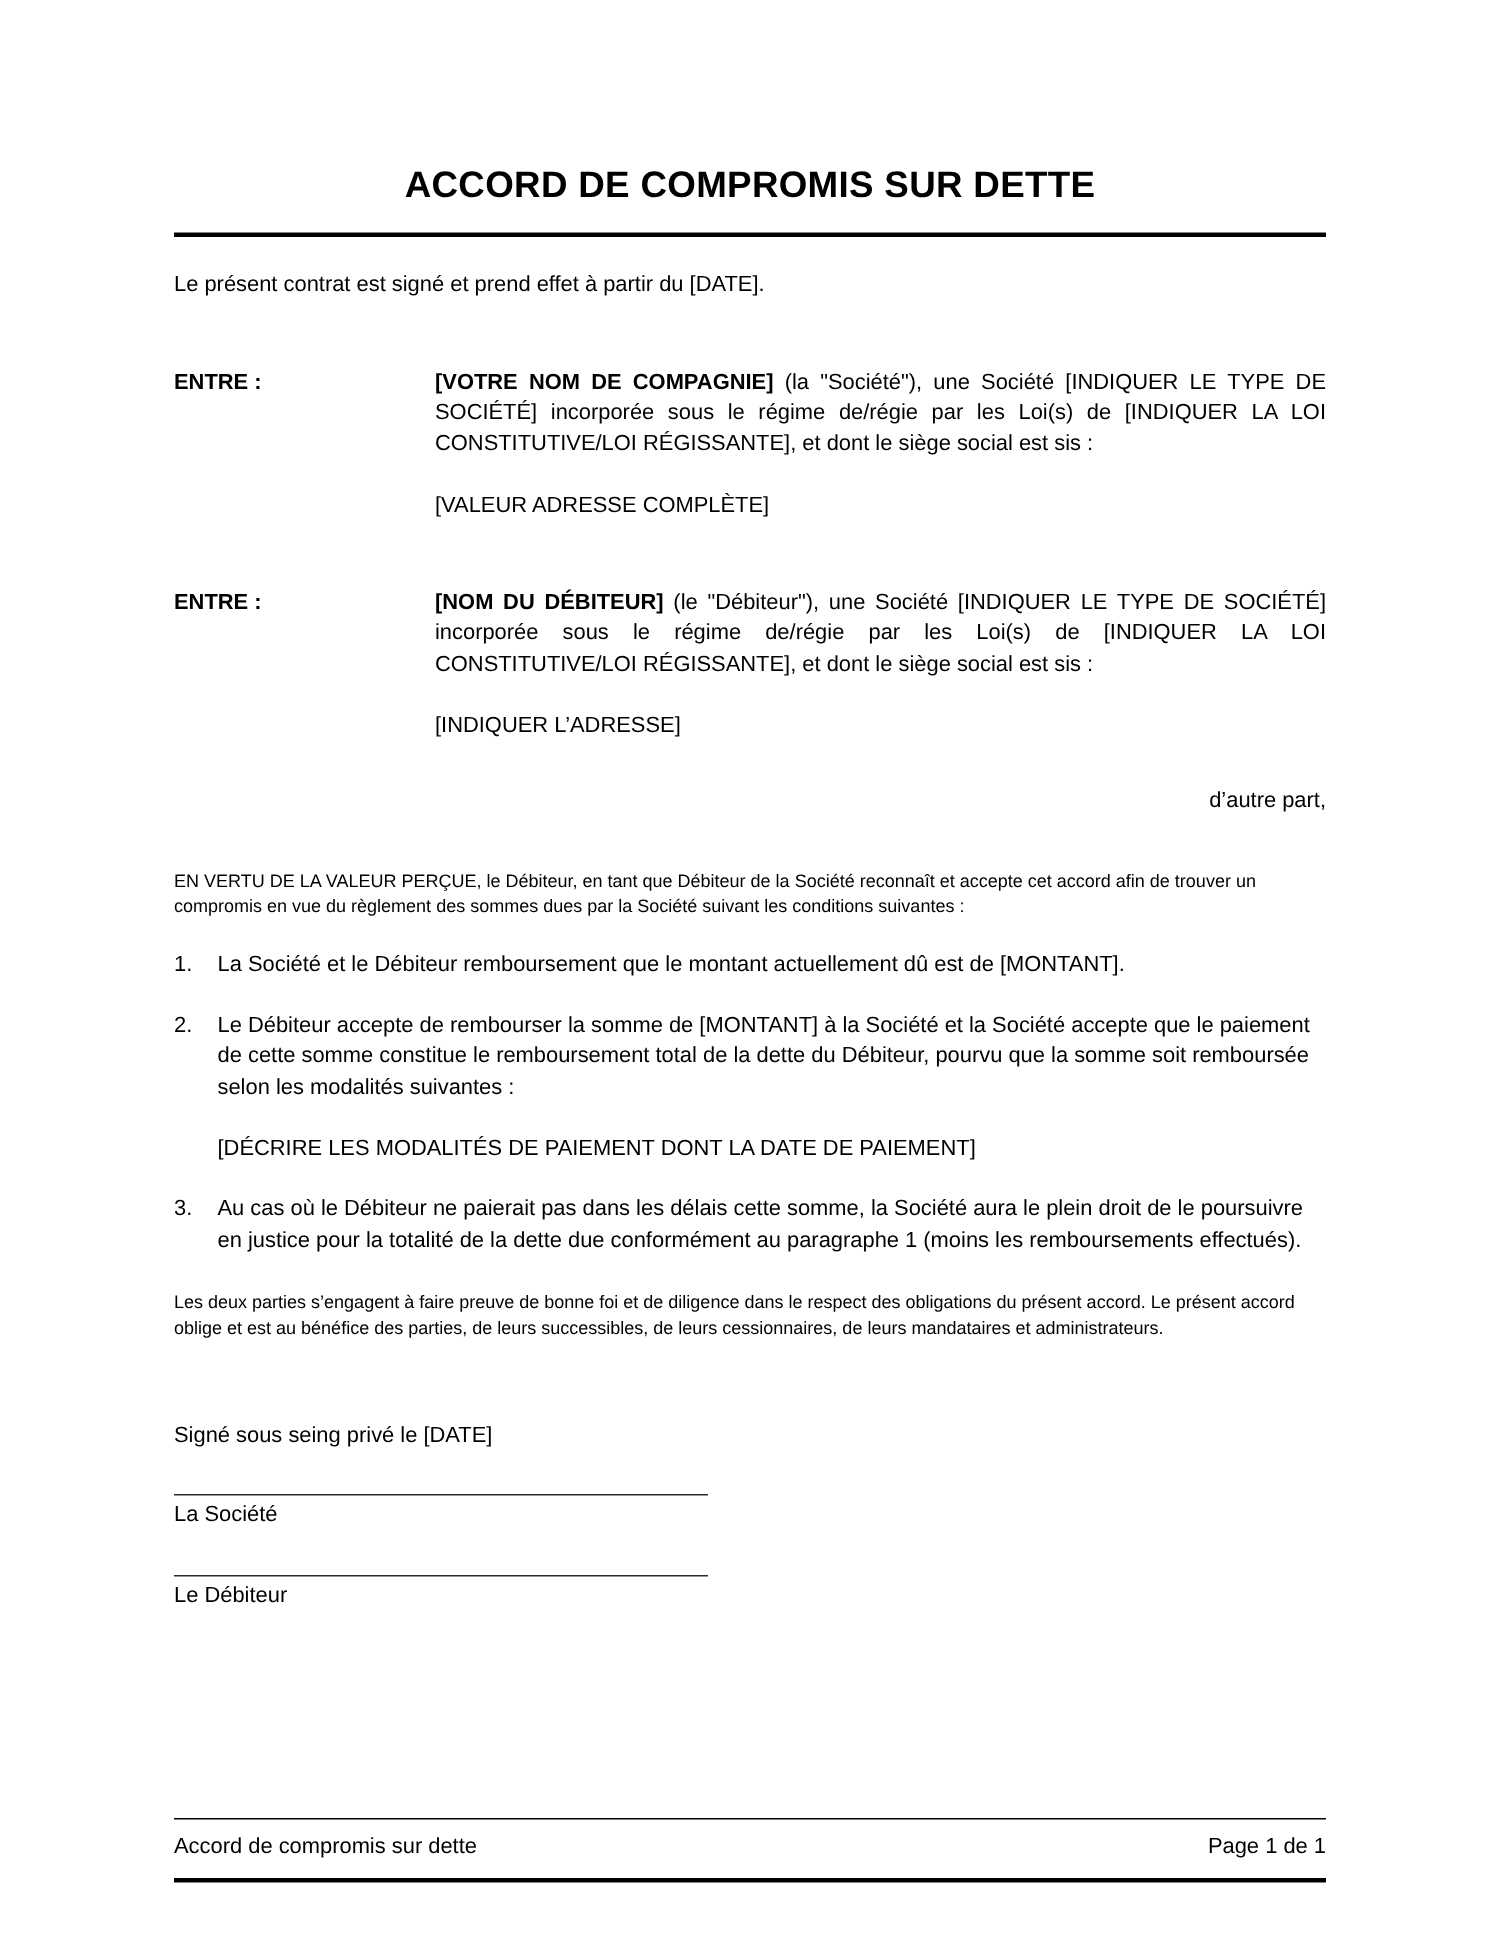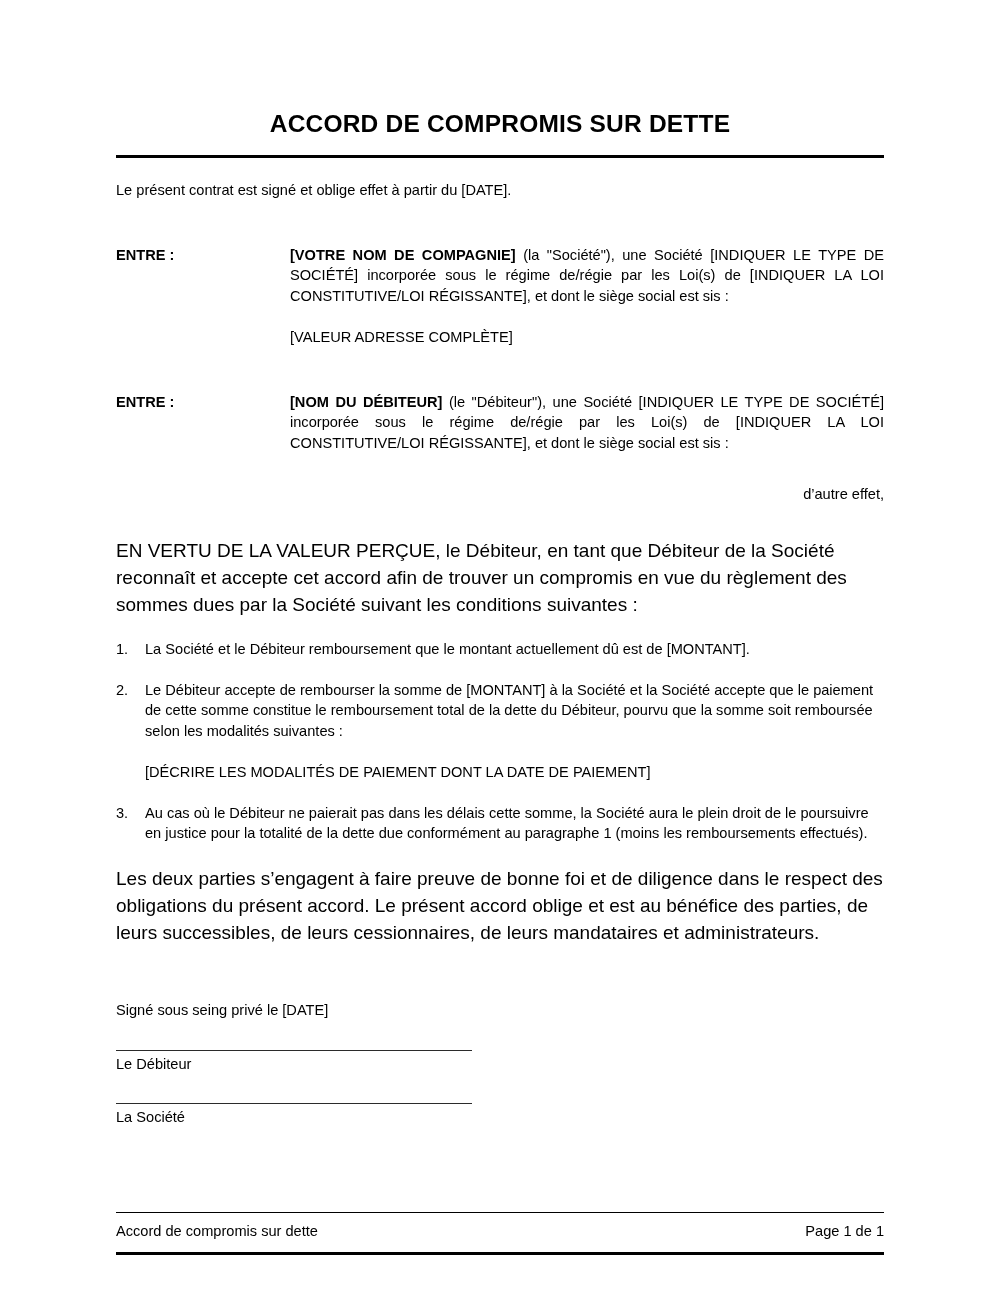--- a/index.html
+++ b/index.html
@@ -83,21 +83,21 @@
     font-size: 14.6px;
     line-height: 1.4;
     margin-top: 32px;
   }
   .part-closing.second {
     margin-top: 30px;
   }
 
   
   .body-para {
-    font-size: 19px;
+    font-size: 12px;
     line-height: 1.42;
     margin-top: 34px;
     text-align: left;
   }
   .body-para.tight {
     margin-top: 22px;
   }
 
   
   .num-item {
@@ -174,39 +174,40 @@
 <body>
 
 <div class="page">
 
   <div class="content">
 
     <h1 class="doc-title">ACCORD DE COMPROMIS SUR DETTE</h1>
 
     <div class="title-rule"></div>
 
-    <p class="intro-line">Le présent contrat est signé et oblige effet à partir du [DATE].</p>
+    <p class="intro-line">Le présent contrat est signé et prend effet à partir du [DATE].</p>
 
     <div class="party-block">
       <div class="party-label">ENTRE :</div>
       <div class="party-body">
         <span class="strong">[VOTRE NOM DE COMPAGNIE]</span><span> (la "Société"), une Société [INDIQUER LE TYPE DE SOCIÉTÉ] incorporée sous le régime de/régie par les Loi(s) de [INDIQUER LA LOI CONSTITUTIVE/LOI RÉGISSANTE], et dont le siège social est sis :</span>
         <div class="party-address">[VALEUR ADRESSE COMPLÈTE]</div>
       </div>
     </div>
 
 
     <div class="party-block">
       <div class="party-label">ENTRE :</div>
       <div class="party-body">
         <span class="strong">[NOM DU DÉBITEUR]</span><span> (le "Débiteur"), une Société [INDIQUER LE TYPE DE SOCIÉTÉ] incorporée sous le régime de/régie par les Loi(s) de [INDIQUER LA LOI CONSTITUTIVE/LOI RÉGISSANTE], et dont le siège social est sis :</span>
+        <div class="party-address">[INDIQUER L’ADRESSE]</div>
       </div>
     </div>
 
-    <div class="part-closing second">d’autre effet,</div>
+    <div class="part-closing second">d’autre part,</div>
 
     <p class="body-para">EN VERTU DE LA VALEUR PERÇUE, le Débiteur, en tant que Débiteur de la Société reconnaît et accepte cet accord afin de trouver un compromis en vue du règlement des sommes dues par la Société suivant les conditions suivantes :</p>
 
     <div class="num-item">
       <div class="num-marker">1.</div>
       <div class="num-text">La Société et le Débiteur remboursement que le montant actuellement dû est de [MONTANT].</div>
     </div>
 
     <div class="num-item">
       <div class="num-marker">2.</div>
@@ -217,28 +218,28 @@
 
     <div class="num-item">
       <div class="num-marker">3.</div>
       <div class="num-text">Au cas où le Débiteur ne paierait pas dans les délais cette somme, la Société aura le plein droit de le poursuivre en justice pour la totalité de la dette due conformément au paragraphe 1 (moins les remboursements effectués).</div>
     </div>
 
     <p class="body-para tight">Les deux parties s’engagent à faire preuve de bonne foi et de diligence dans le respect des obligations du présent accord. Le présent accord oblige et est au bénéfice des parties, de leurs successibles, de leurs cessionnaires, de leurs mandataires et administrateurs.</p>
 
     <p class="sig-intro">Signé sous seing privé le [DATE]</p>
 
+    <div class="sig-group second">
+      <div class="sig-rule"></div>
+      <div class="sig-caption">La Société</div>
+    </div>
+
     <div class="sig-group">
       <div class="sig-rule"></div>
       <div class="sig-caption">Le Débiteur</div>
-    </div>
-
-    <div class="sig-group second">
-      <div class="sig-rule"></div>
-      <div class="sig-caption">La Société</div>
     </div>
 
   </div>
 
   <div class="footer">
     <div class="footer-rule-top"></div>
     <div class="footer-row">
       <span>Accord de compromis sur dette</span>
       <span>Page 1 de 1</span>
     </div>

